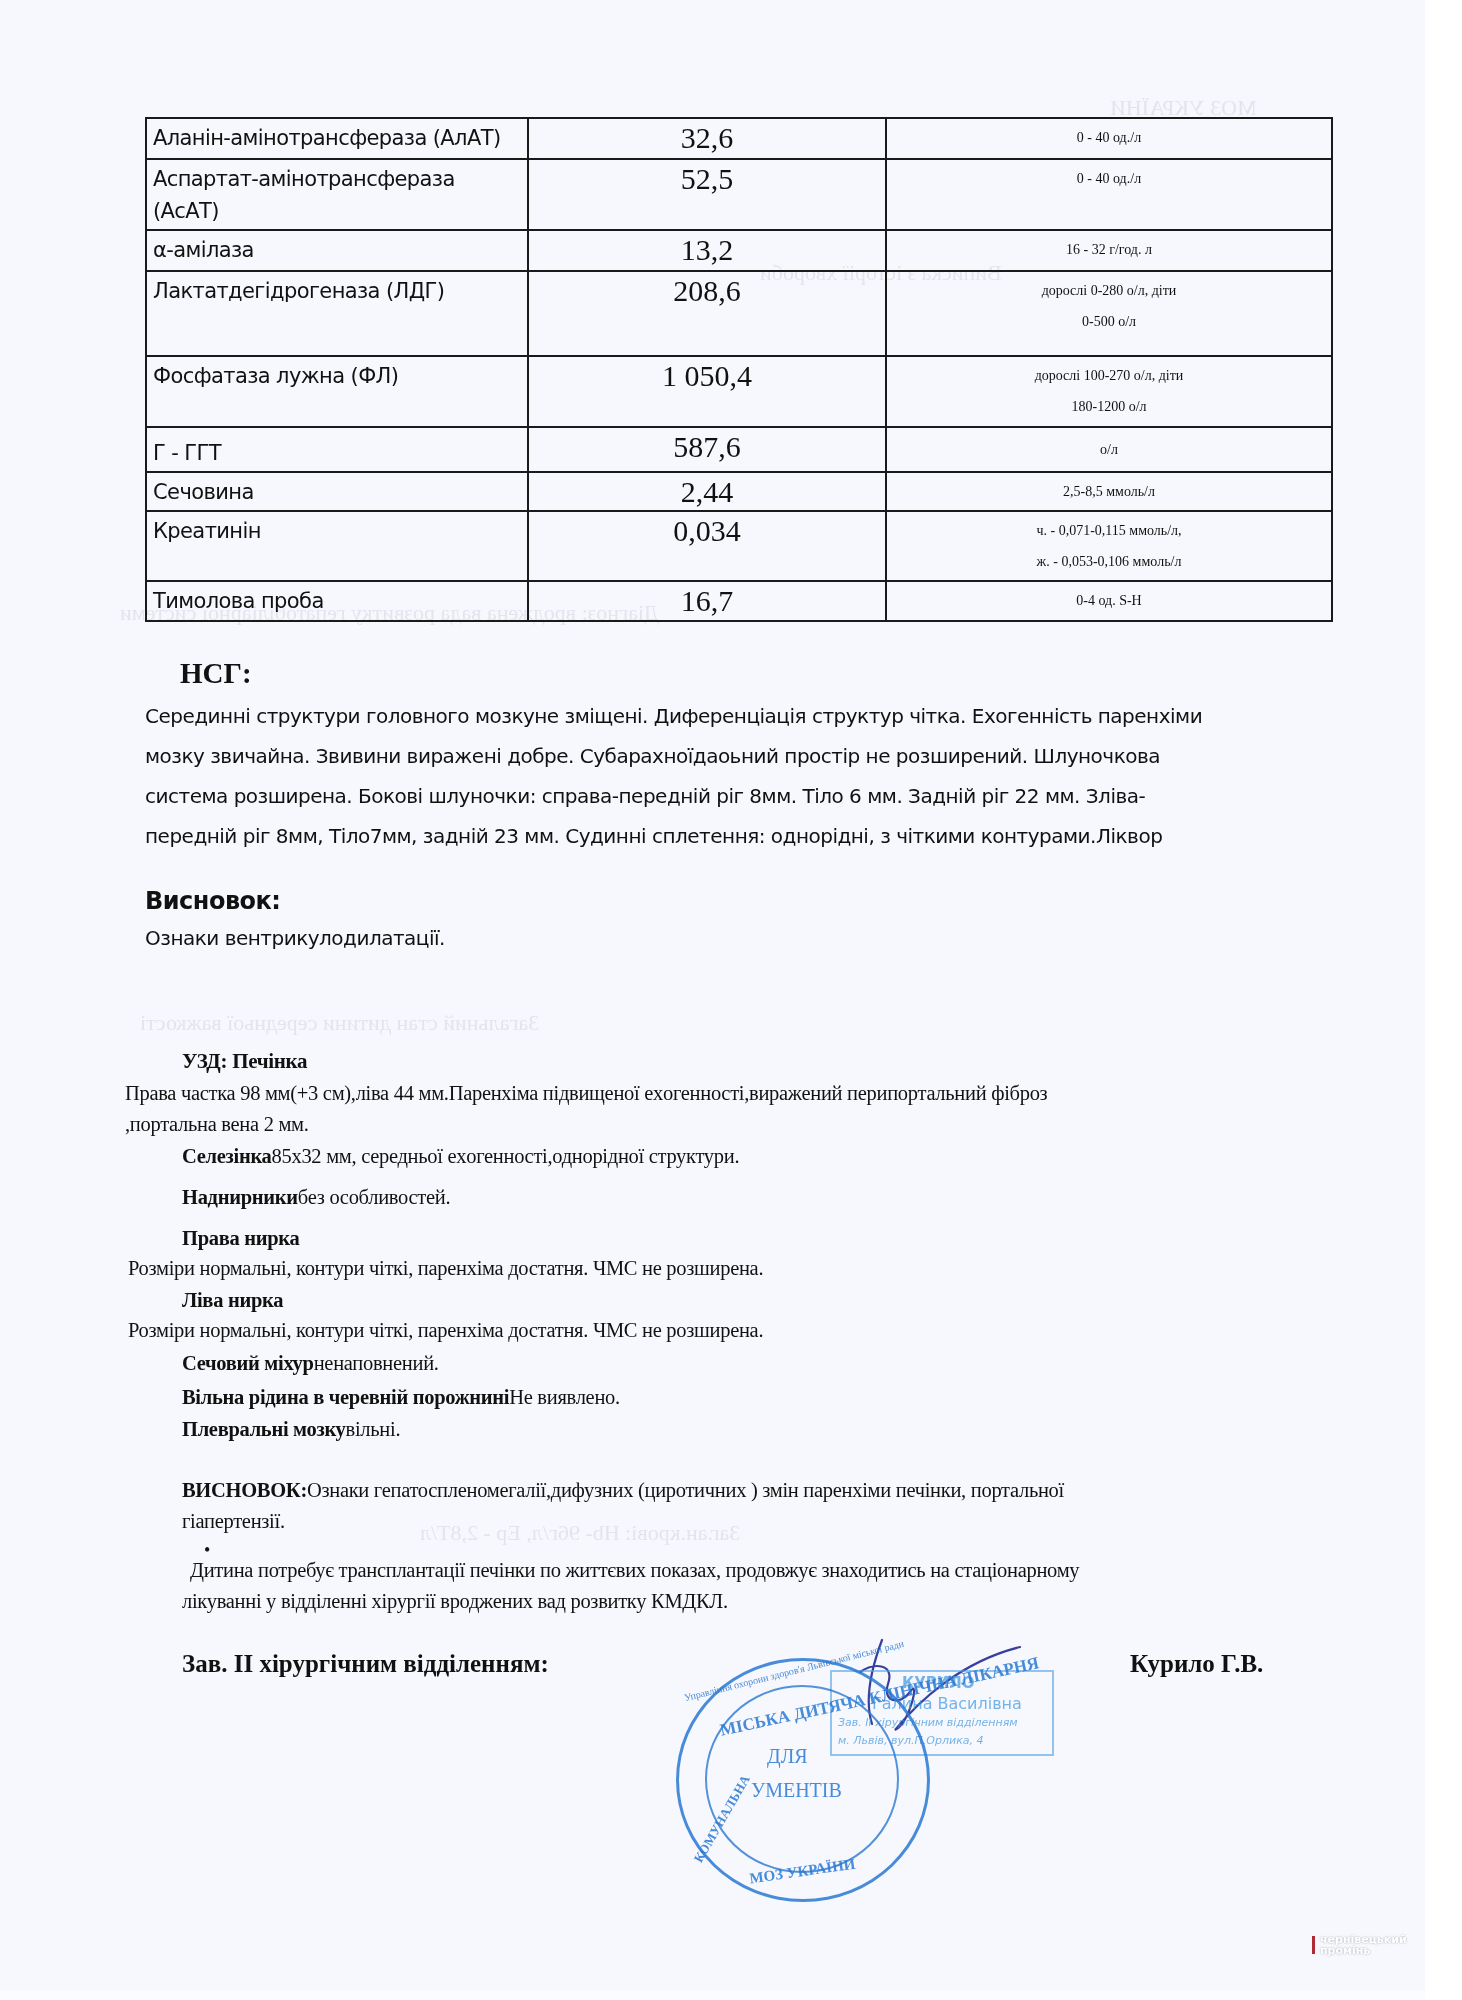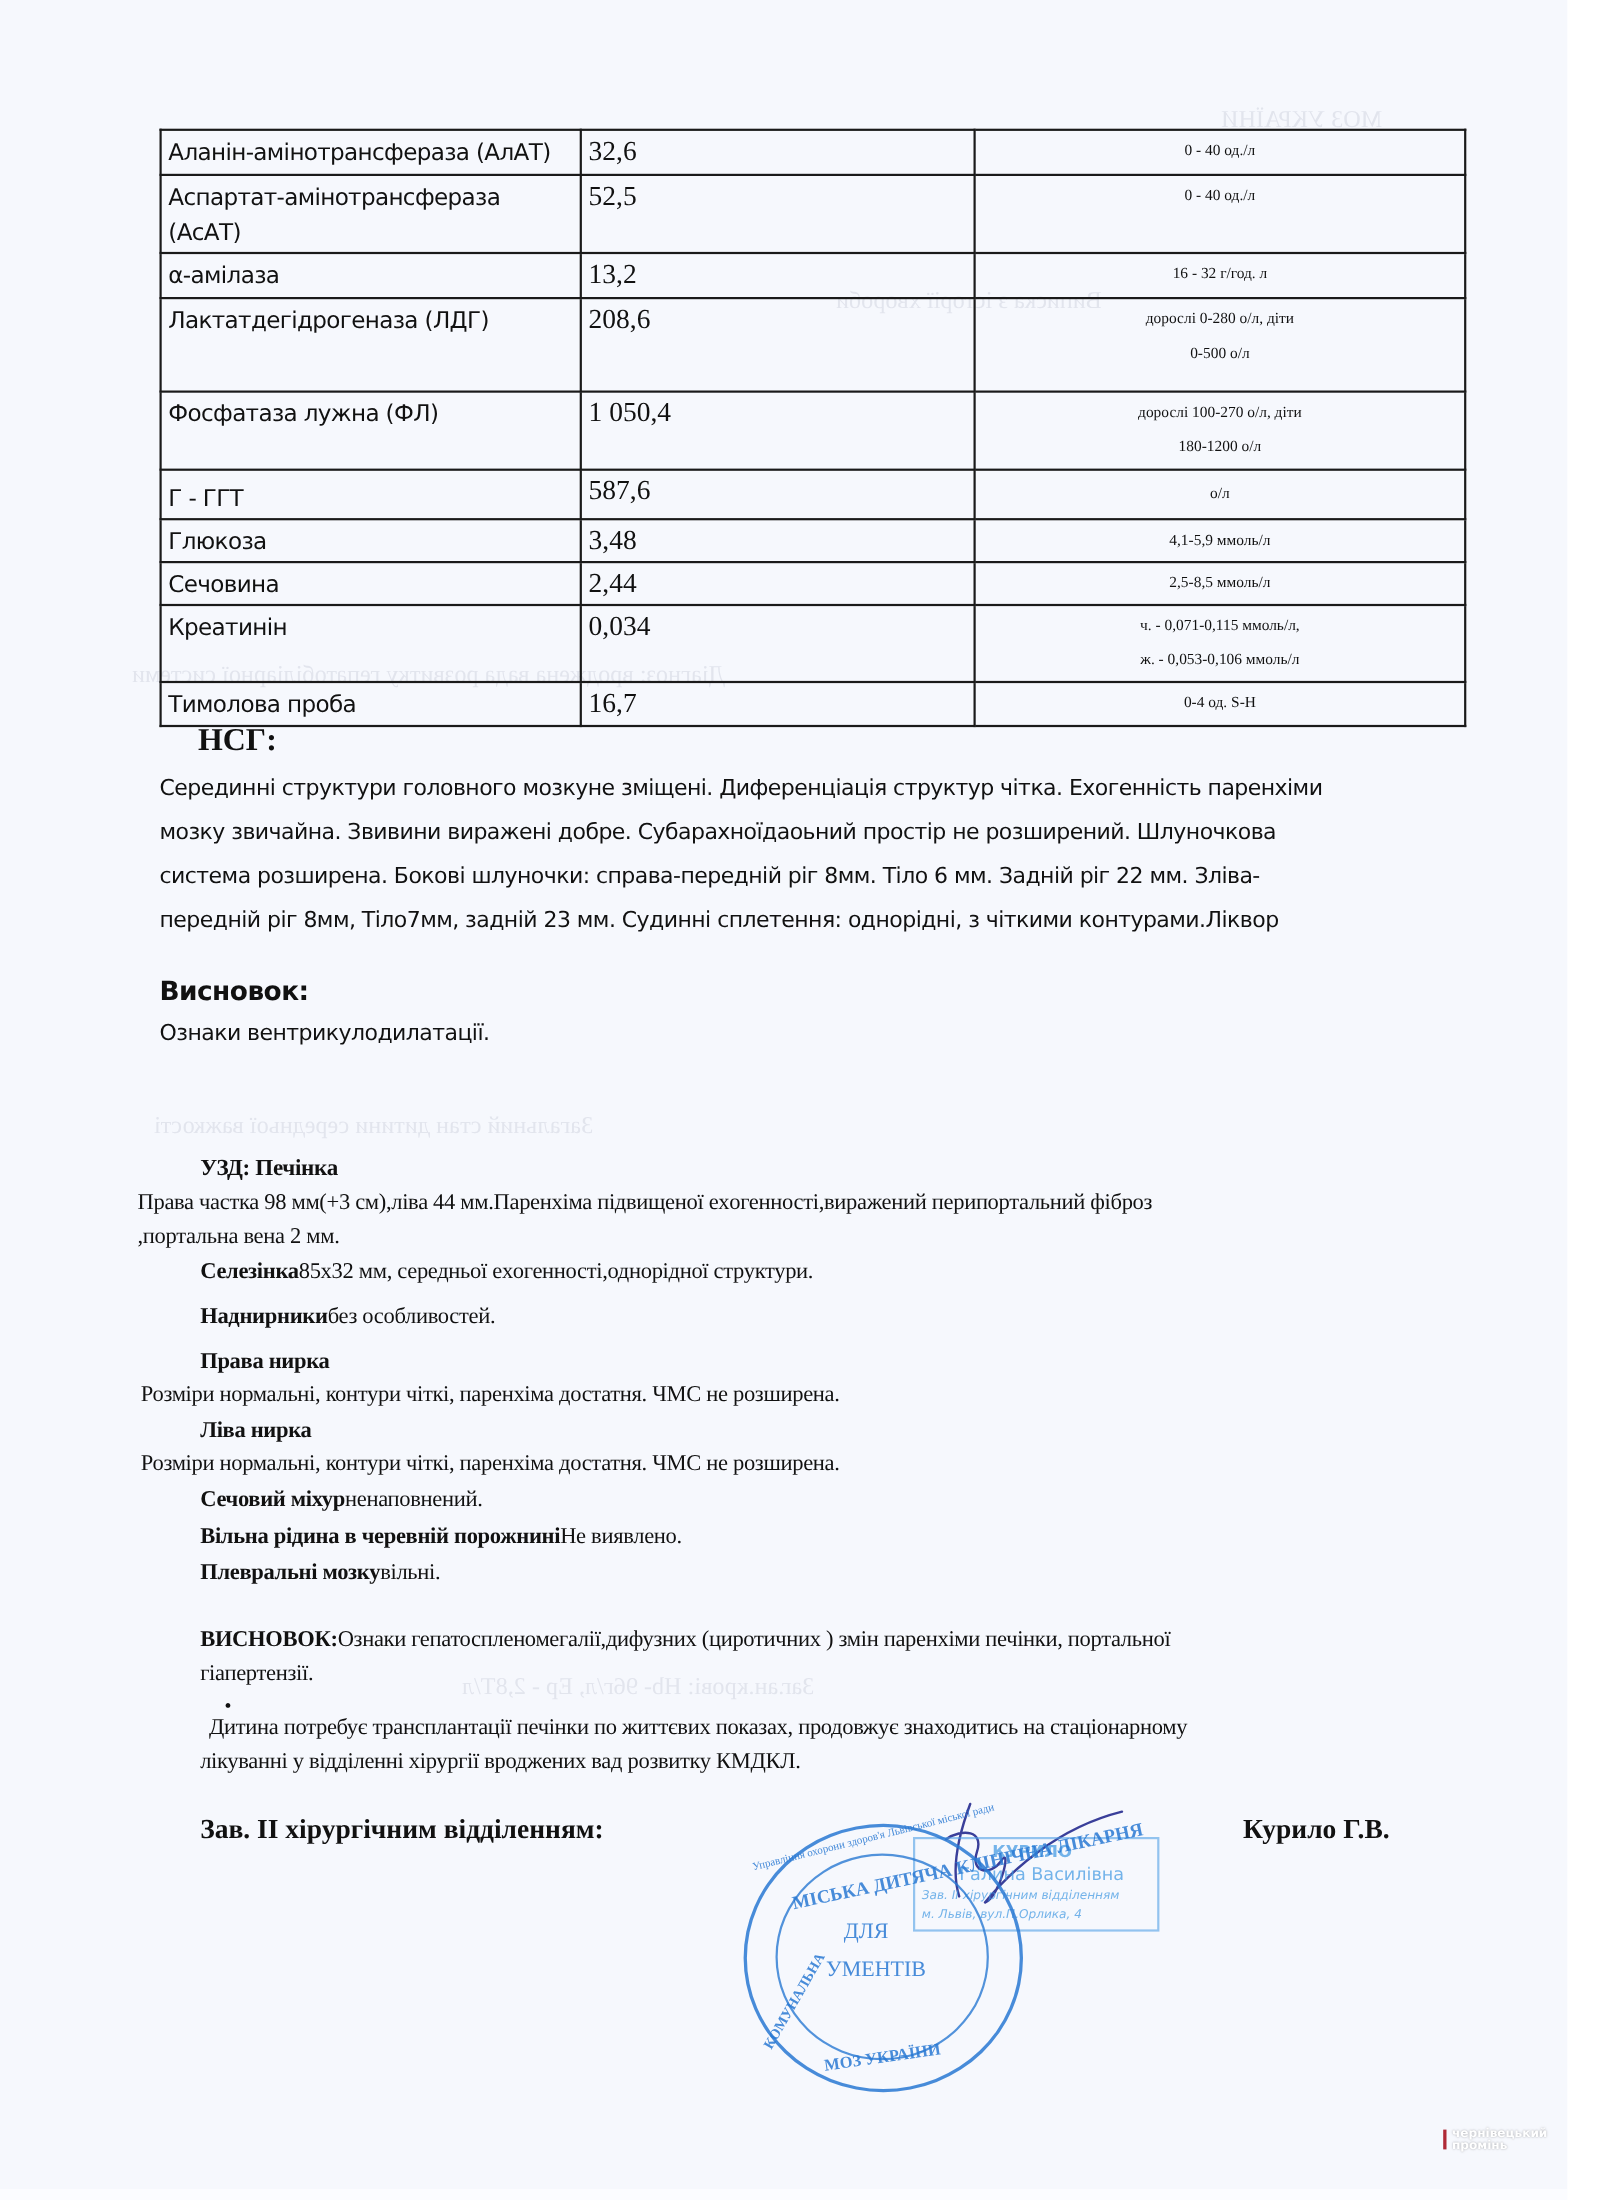--- a/index.html
+++ b/index.html
@@ -20,21 +20,21 @@
 
   table.labs {
     position:absolute; left:145px; top:117px; width:1186px;
     border-collapse:collapse; table-layout:fixed;
   }
   table.labs td {
     border:2px solid #1a1a1a; vertical-align:top; padding:3px 6px 2px 6px;
     font-size:22px; line-height:32px;
   }
   table.labs td.name { font-family:"DejaVu Sans", sans-serif; font-size:21px; letter-spacing:-0.6px; }
-  table.labs td.val { font-family:"Liberation Serif", serif; font-size:25px; }
+  table.labs td.val { text-align:center; font-family:"Liberation Serif", serif; font-size:30px; }
   table.labs td.ref { text-align:center; font-family:"Liberation Serif", serif; font-size:14px; line-height:31px; white-space:pre-line; }
 
   .h-sans { position:absolute; font-family:"Liberation Serif", serif; font-weight:bold; font-size:27px; }
   .p-sans {
     position:absolute; font-family:"DejaVu Sans", sans-serif; font-size:20px; letter-spacing:-0.5px; line-height:40px;
   }
   .serif { position:absolute; font-family:"Liberation Serif", serif; font-size:20.5px; letter-spacing:-0.3px; line-height:26px; white-space:nowrap; }
   .serif b { font-weight:bold; }
   .bold { font-weight:bold; }
   .sig-row { position:absolute; font-family:"Liberation Serif", serif; font-weight:bold; font-size:25px;text-align:right; }
@@ -104,25 +104,20 @@
         <td class="val">1 050,4</td>
         <td class="ref">дорослі 100-270 о/л, діти
 180-1200 о/л</td>
       </tr>
       <tr style="height:44px">
         <td class="name" style="padding-top:9px">Г - ГГТ</td>
         <td class="val" style="padding-top:3px">587,6</td>
         <td class="ref" style="padding-top:6px">о/л</td>
       </tr>
       <tr style="height:36px">
-        <td class="name">Глюкоза</td>
-        <td class="val">3,48</td>
-        <td class="ref">4,1-5,9 ммоль/л</td>
-      </tr>
-      <tr style="height:36px">
         <td class="name">Сечовина</td>
         <td class="val">2,44</td>
         <td class="ref">2,5-8,5 ммоль/л</td>
       </tr>
       <tr style="height:70px">
         <td class="name">Креатинін</td>
         <td class="val">0,034</td>
         <td class="ref">ч. - 0,071-0,115 ммоль/л,
 ж. - 0,053-0,106 ммоль/л</td>
       </tr>

